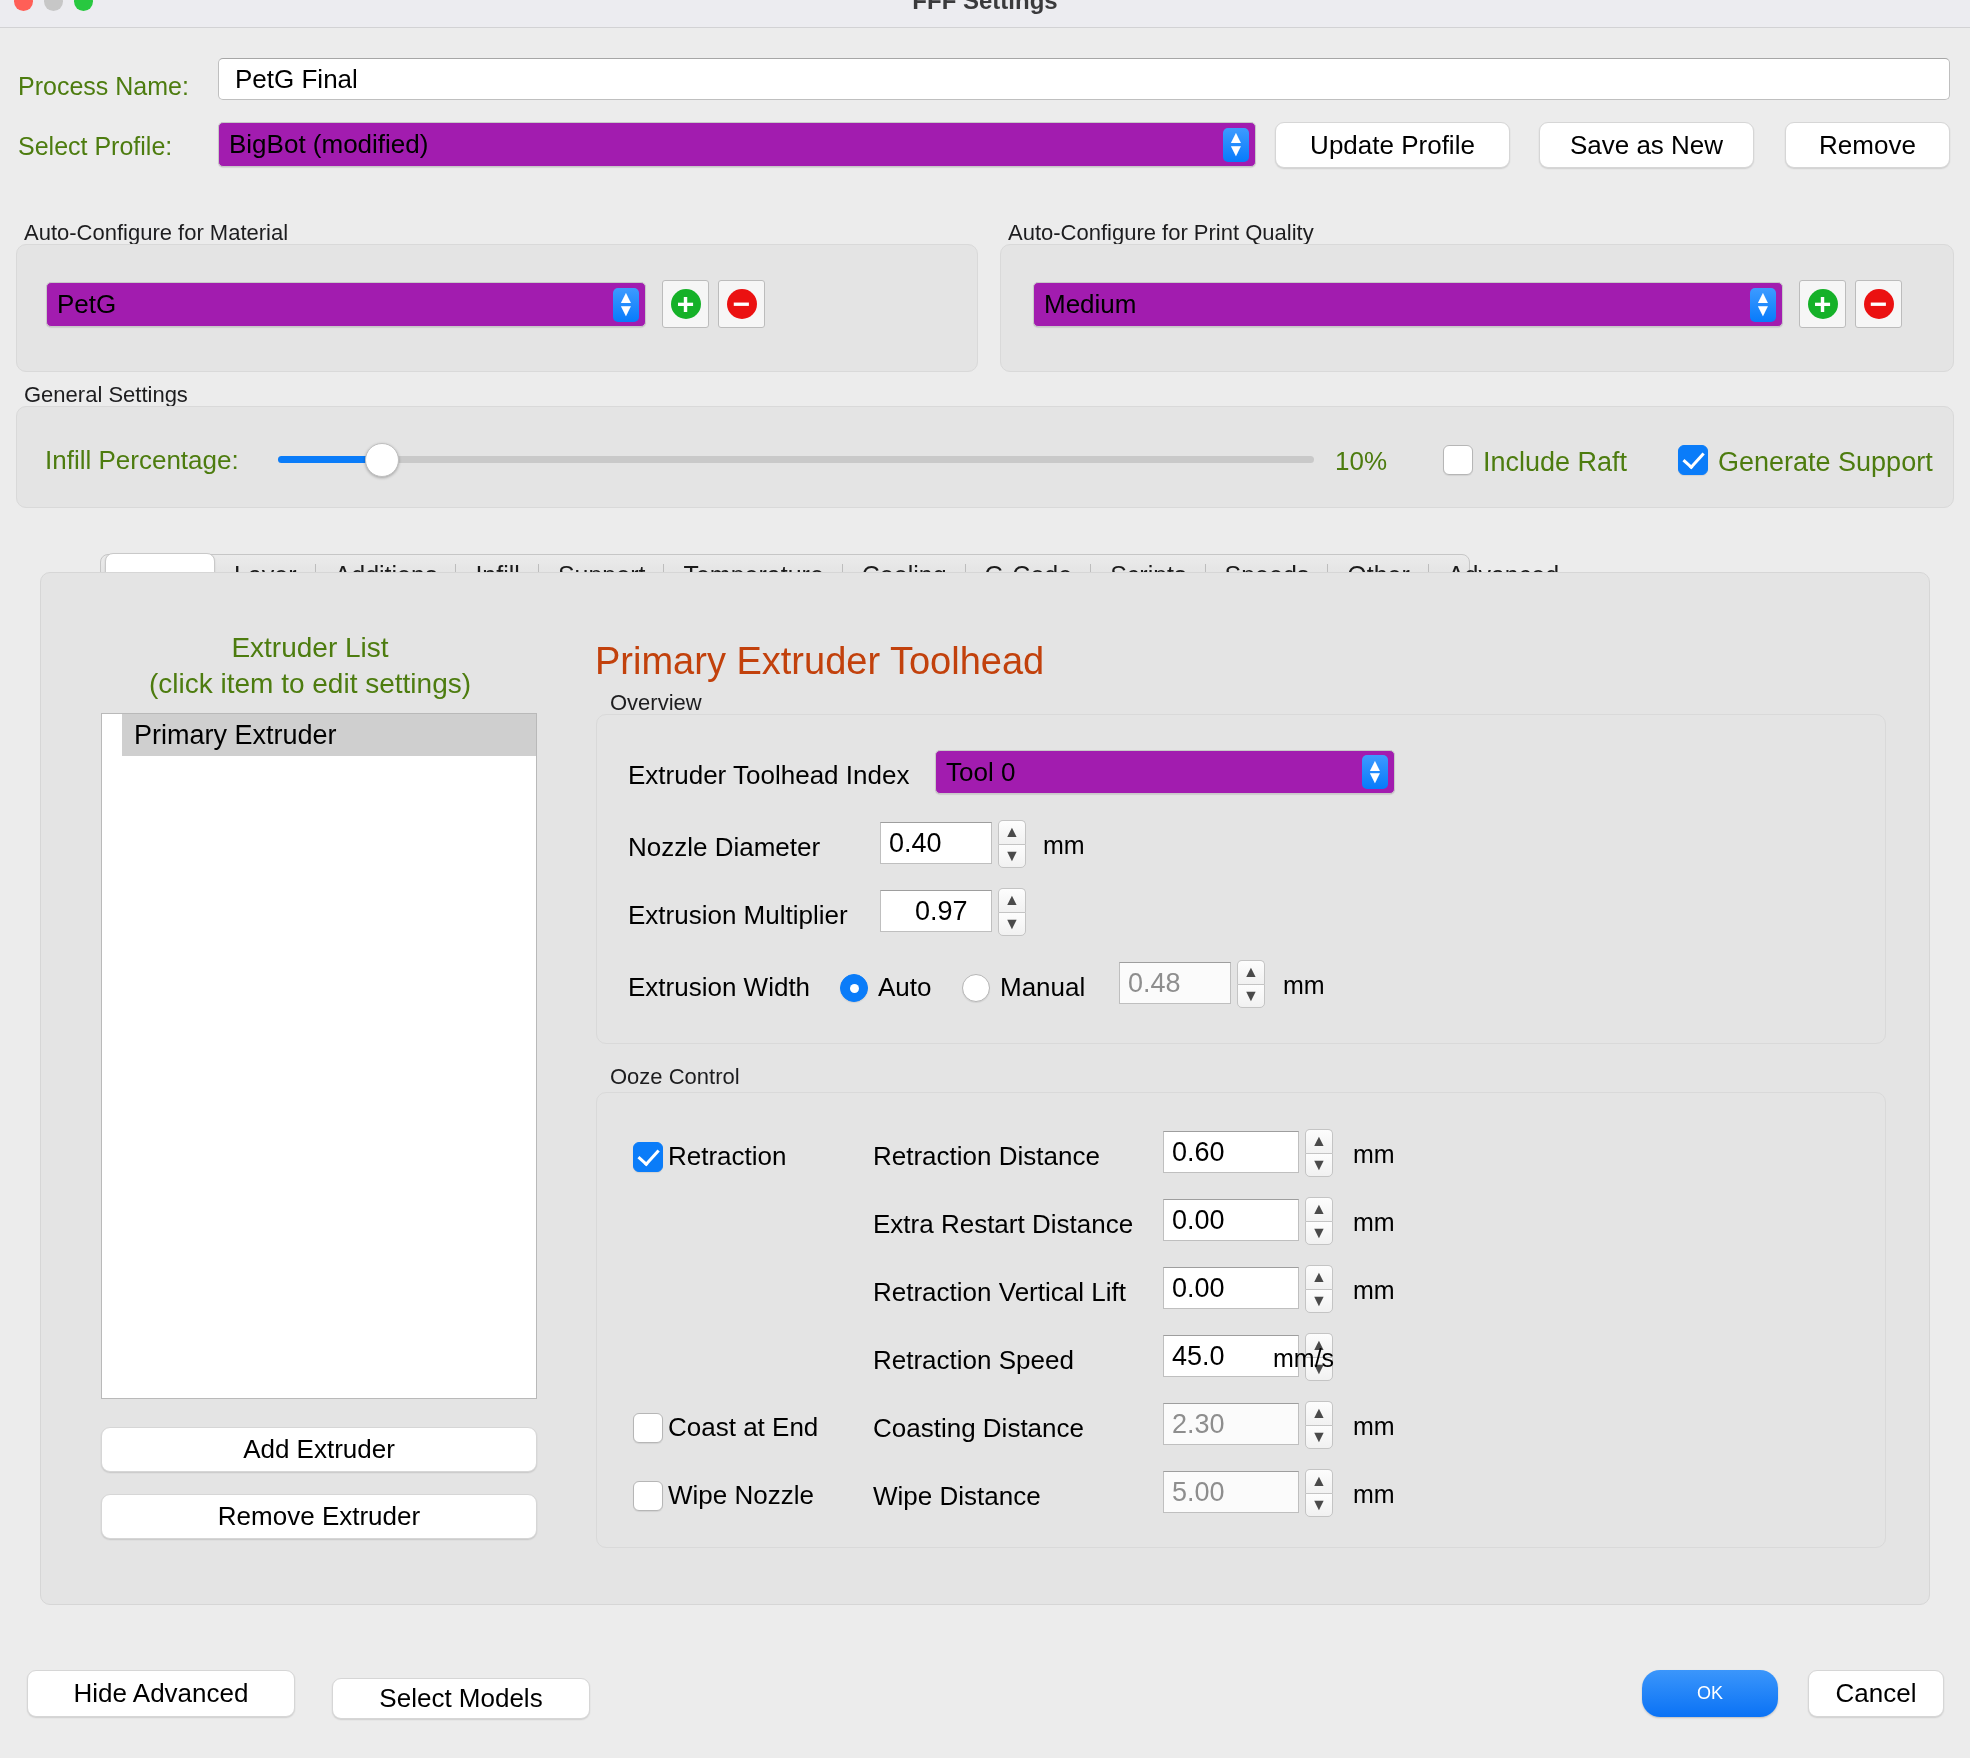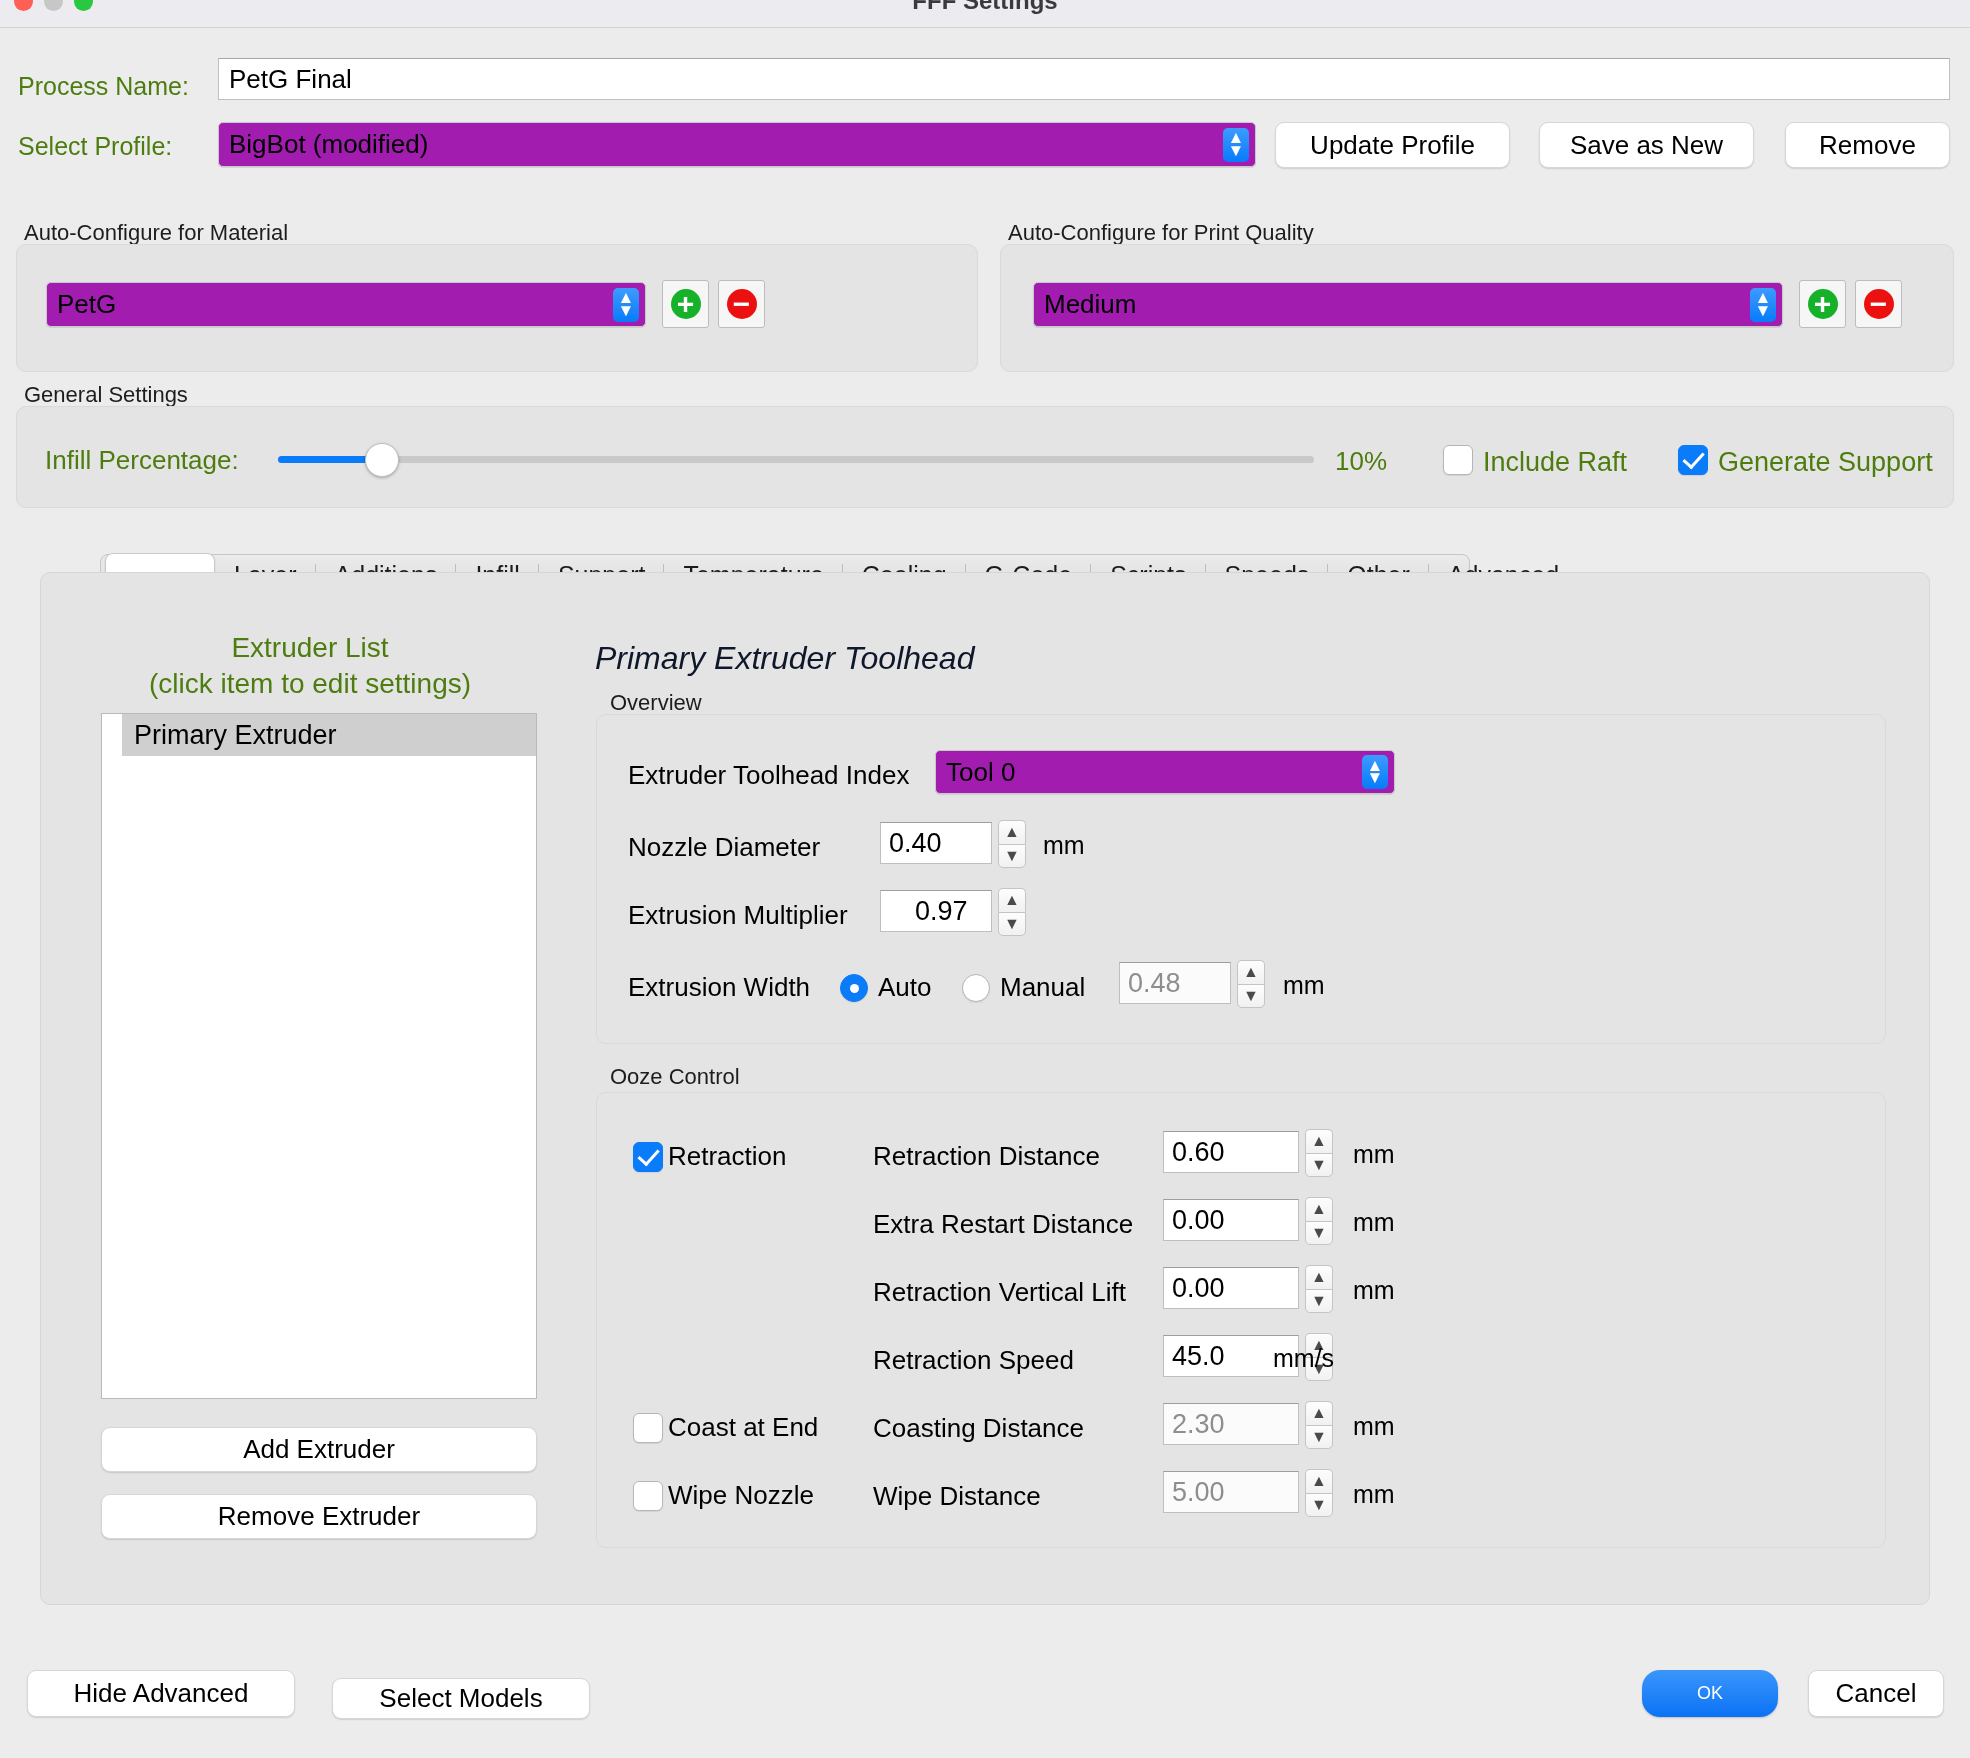--- a/index.html
+++ b/index.html
@@ -28,23 +28,23 @@
     text-align: center; font-size: 24px; font-weight: bold; color: #3a3a3c;
   }
 
   
   .row-label {
     position: absolute; font-size: 25px; color: #4d7c0f;
   }
   .text-input {
     position: absolute; background: #fff;
     border: 1px solid #bfbfbf; border-top-color: #a6a6a6;
-    border-radius: 0;
+    border-radius: 5px;
     font-size: 26px; color: #000;
-    padding: 0 10px; display: flex; align-items: center;
+    padding: 0 16px; display: flex; align-items: center;
   }
   .combo {
     position: absolute; background: #a21caf;
     border: 1px solid #c8c8c8;
     border-radius: 5px;
     font-size: 26px; color: #000;
     padding: 0 10px; display: flex; align-items: center;
     box-shadow: 0 1px 1px rgba(0,0,0,.10);
   }
   .combo .chev {
@@ -151,21 +151,21 @@
   .listbox {
     position: absolute; background: #fff;
     border: 1px solid #b9b9b9;
   }
   .list-item {
     height: 42px; display: flex; align-items: center;
     padding-left: 12px; font-size: 27px; color: #000;
   }
   .list-item.selected { background: #cfcfcf; margin-left: 20px; }
 
-  .big-title { position: absolute; font-size: 32px; color: #0f172a; font-style: italic; }
+  .big-title { position: absolute; font-size: 38px; color: #c2410c; }
 
   .spinner {
     position: absolute; width: 28px; height: 48px;
     display: flex; flex-direction: column;
   }
   .spinner div {
     flex: 1; background: linear-gradient(#fdfdfd,#f1f1f1);
     border: 1px solid #c4c4c4;
     display: flex; align-items: center; justify-content: center;
     font-size: 16px; color: #4a4a4a; line-height: 1;

